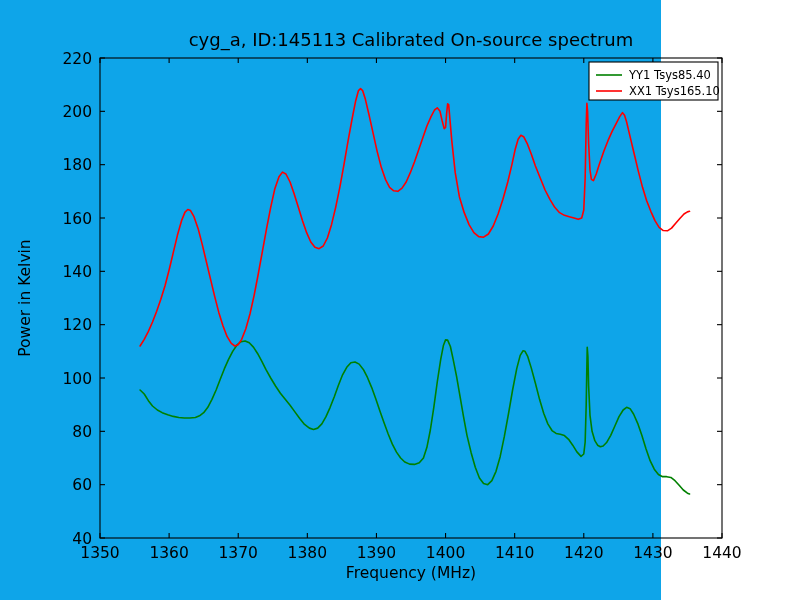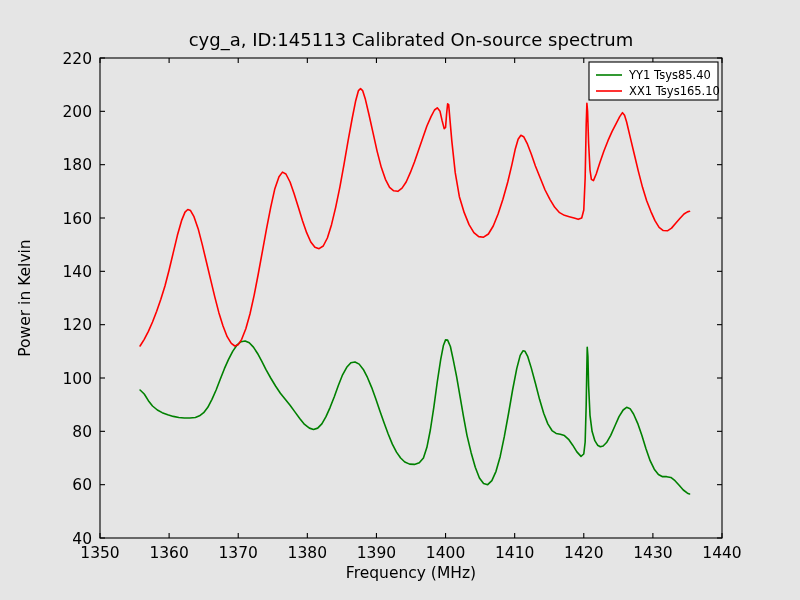--- a/index.html
+++ b/index.html
@@ -8,23 +8,23 @@
     background: #ffffff;
   }
   body {
     width: 800px;
     height: 600px;
     font-family: "DejaVu Sans", sans-serif;
     overflow: hidden;
   }
   #figure {
     position: relative;
-    width: 800px;
+    width: 661px;
     height: 600px;
-    background: #e5e5e5;
+    background: #0ea5e9;
   }
   #plot-svg {
     display: block;
     width: 800px;
     height: 600px;
   }
   .axis-line {
     fill: none;
     stroke: #000000;
     stroke-width: 1.1;

